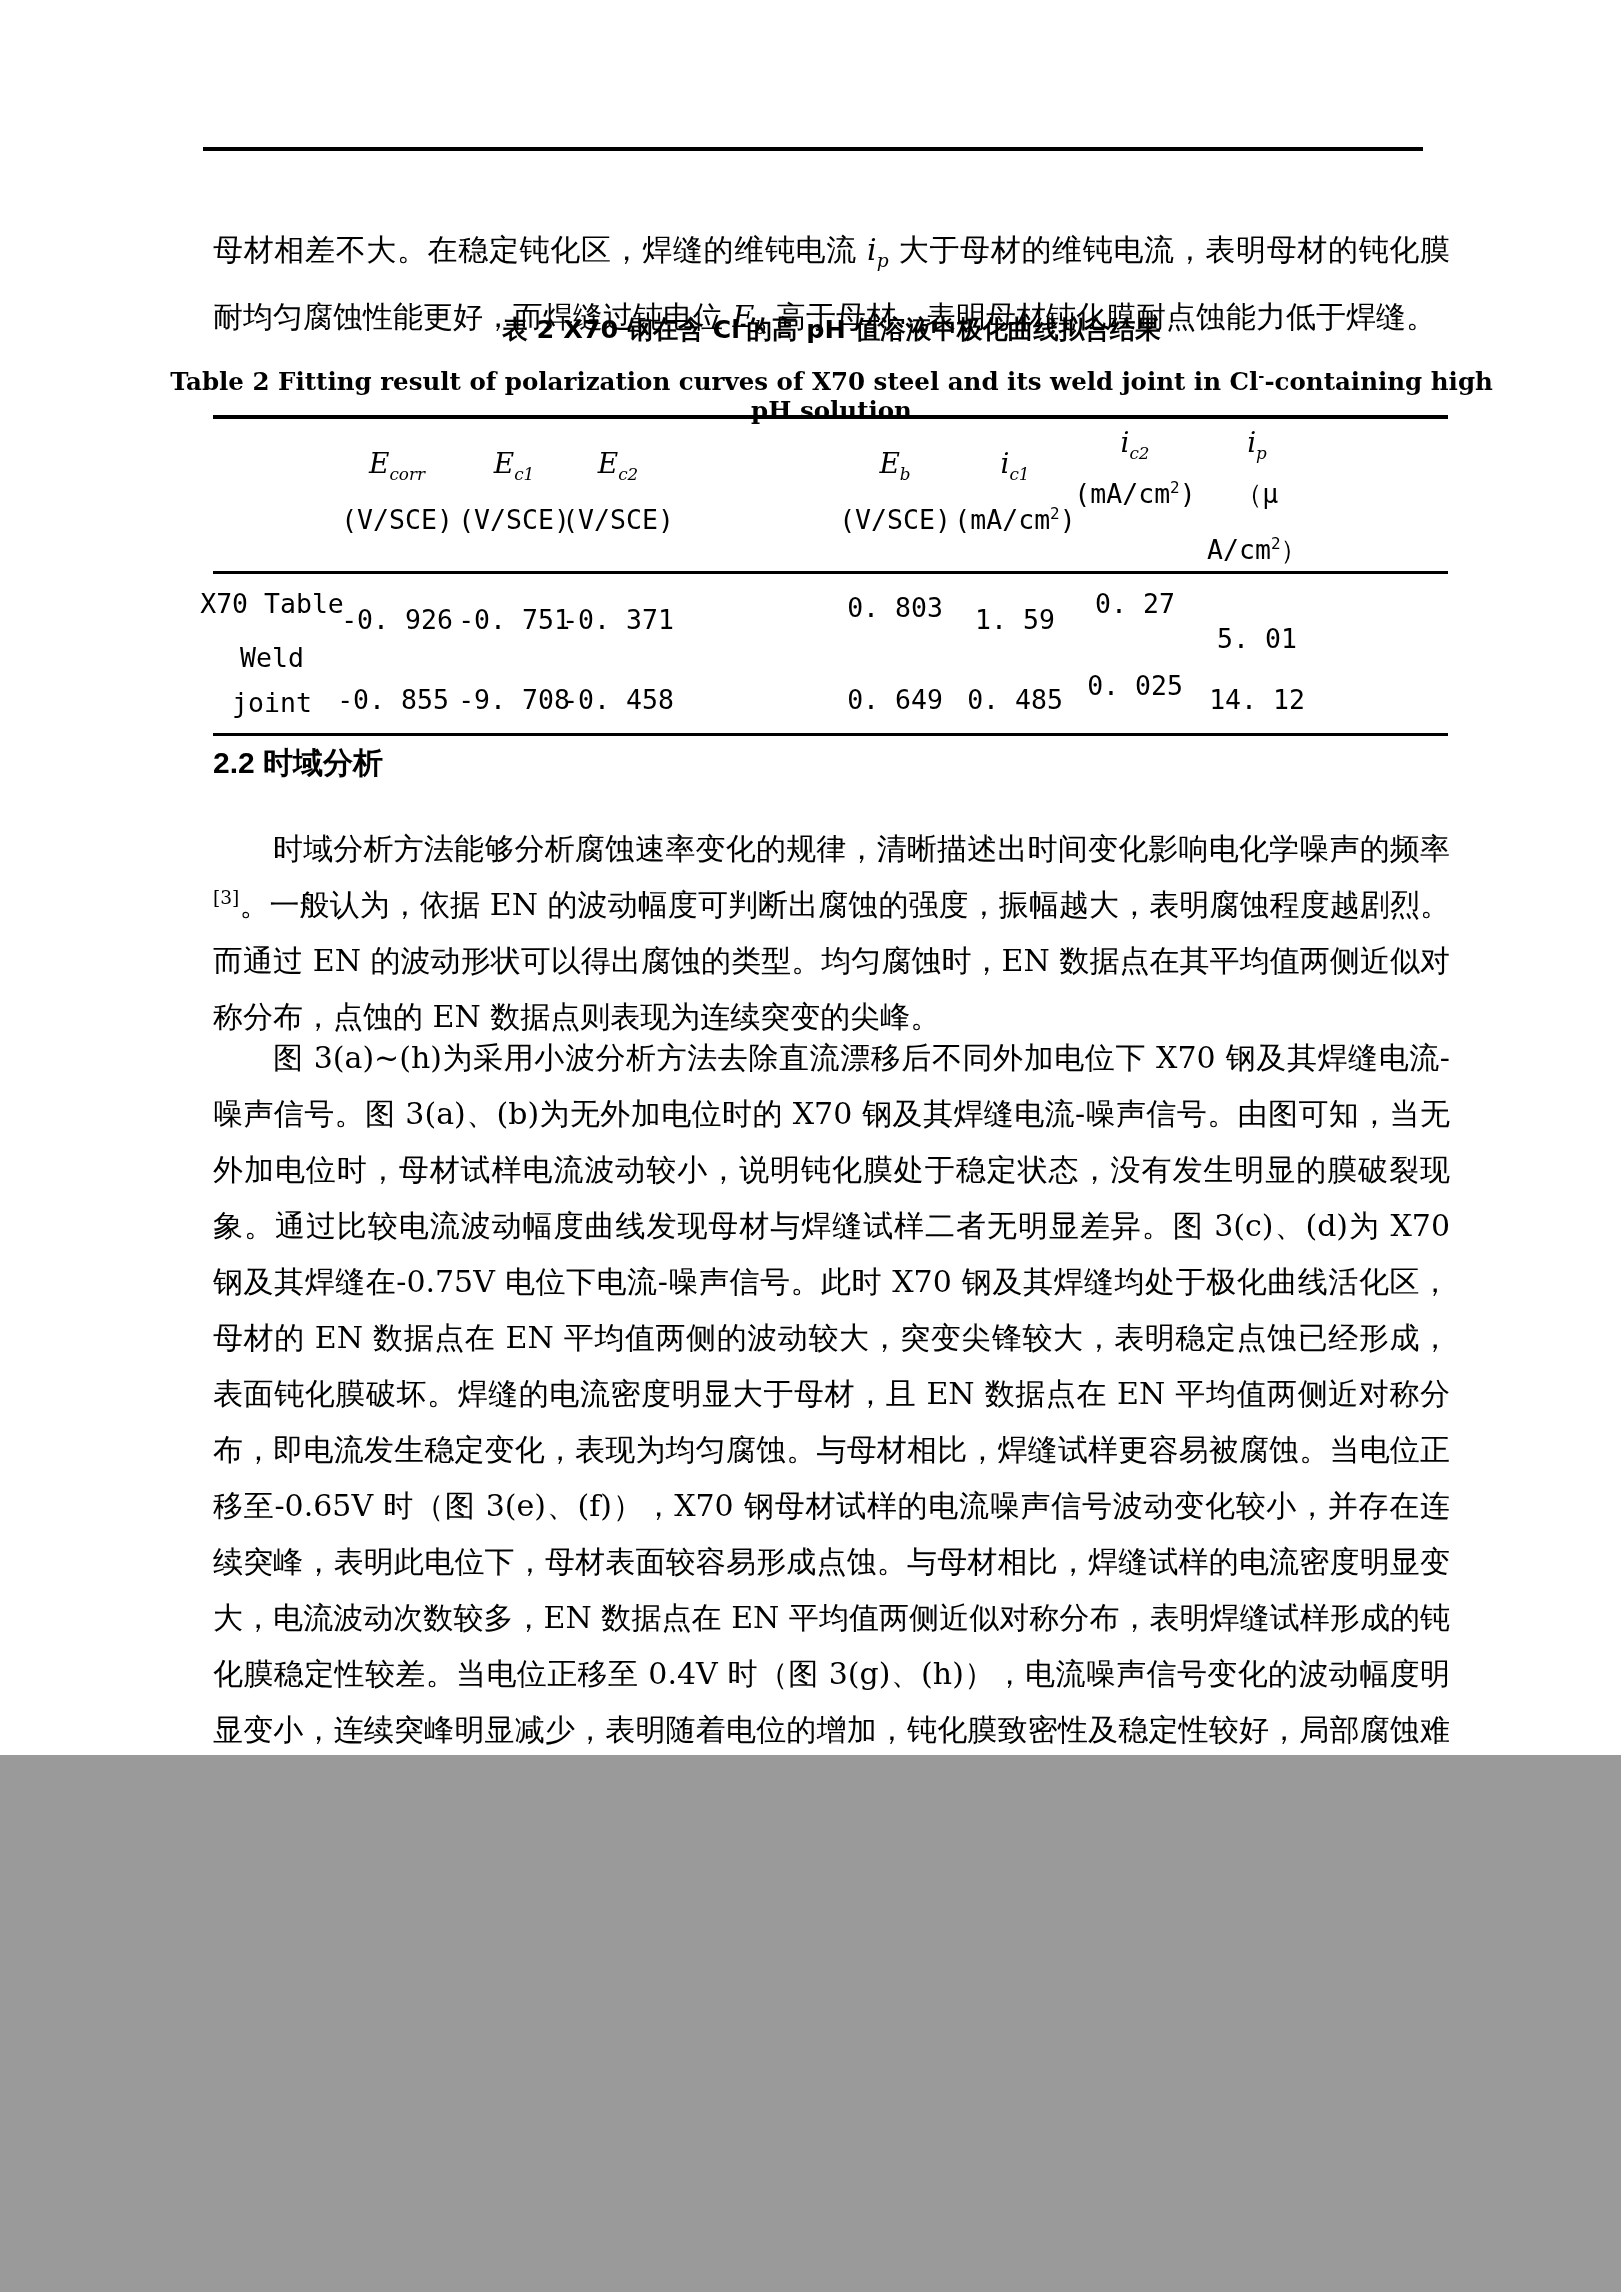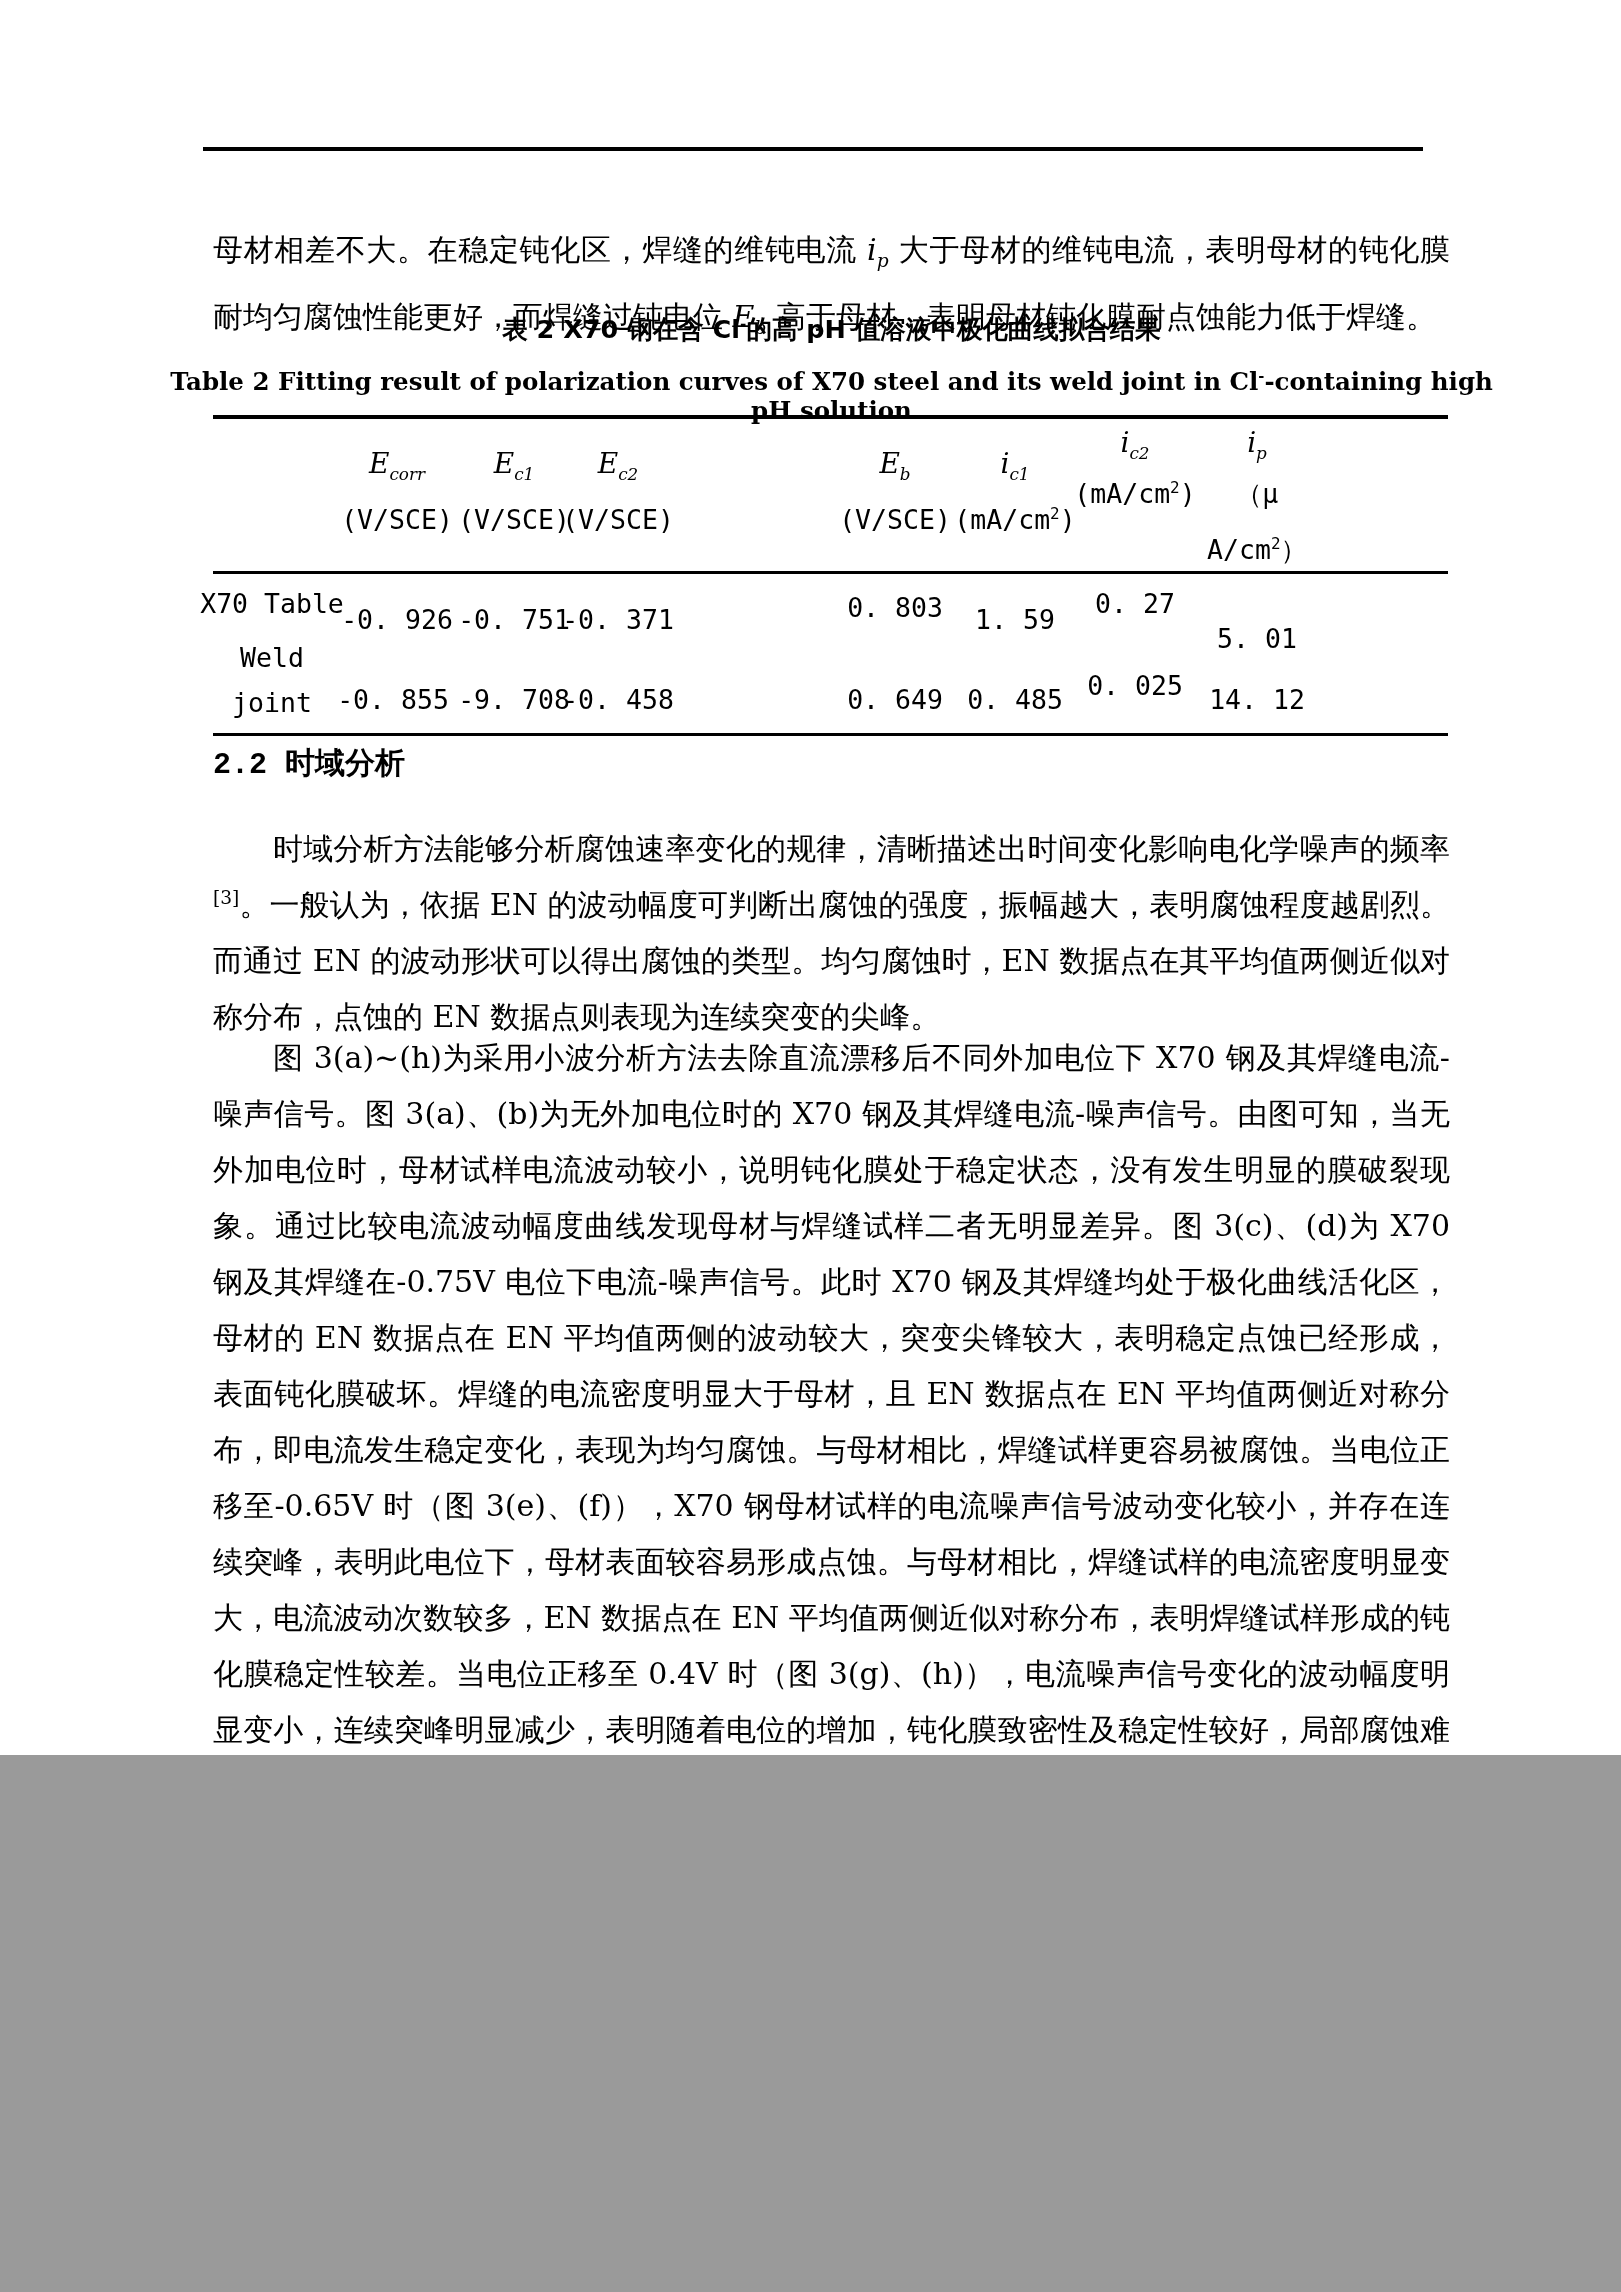--- a/index.html
+++ b/index.html
@@ -24,21 +24,21 @@
   .hline{position:absolute;left:0;width:100%;background:#000;}
   .hline.top{top:0;height:3.9px;}
   .hline.mid{top:156px;height:2.9px;}
   .hline.bot{top:318px;height:2.9px;}
   .cell{position:absolute;transform:translateX(-50%);white-space:nowrap;text-align:center;
         font-family:"DejaVu Sans Mono","Liberation Mono",monospace;font-size:26.5px;line-height:31px;}
   .th-sym{font-family:"DejaVu Serif","Liberation Serif",serif;font-style:italic;font-size:28px;}
   .th-sym sub{font-size:0.6em;font-style:italic;}
   .unit-sup{font-size:0.6em;vertical-align:super;line-height:0;}
   .section-heading{position:absolute;left:213px;top:743px;font-size:30px;font-weight:bold;
-        font-family:Liberation Mono, monospace;}
+        font-family:Liberation Sans, sans-serif;}
   .page-number{position:absolute;left:0;top:1906px;width:1621px;text-align:center;
         font-size:27.4px;font-family:"DejaVu Serif","Liberation Serif",serif;}
 </style>
 </head>
 <body>
 
 <div class="page">
 
   <div class="rule"></div>
 

